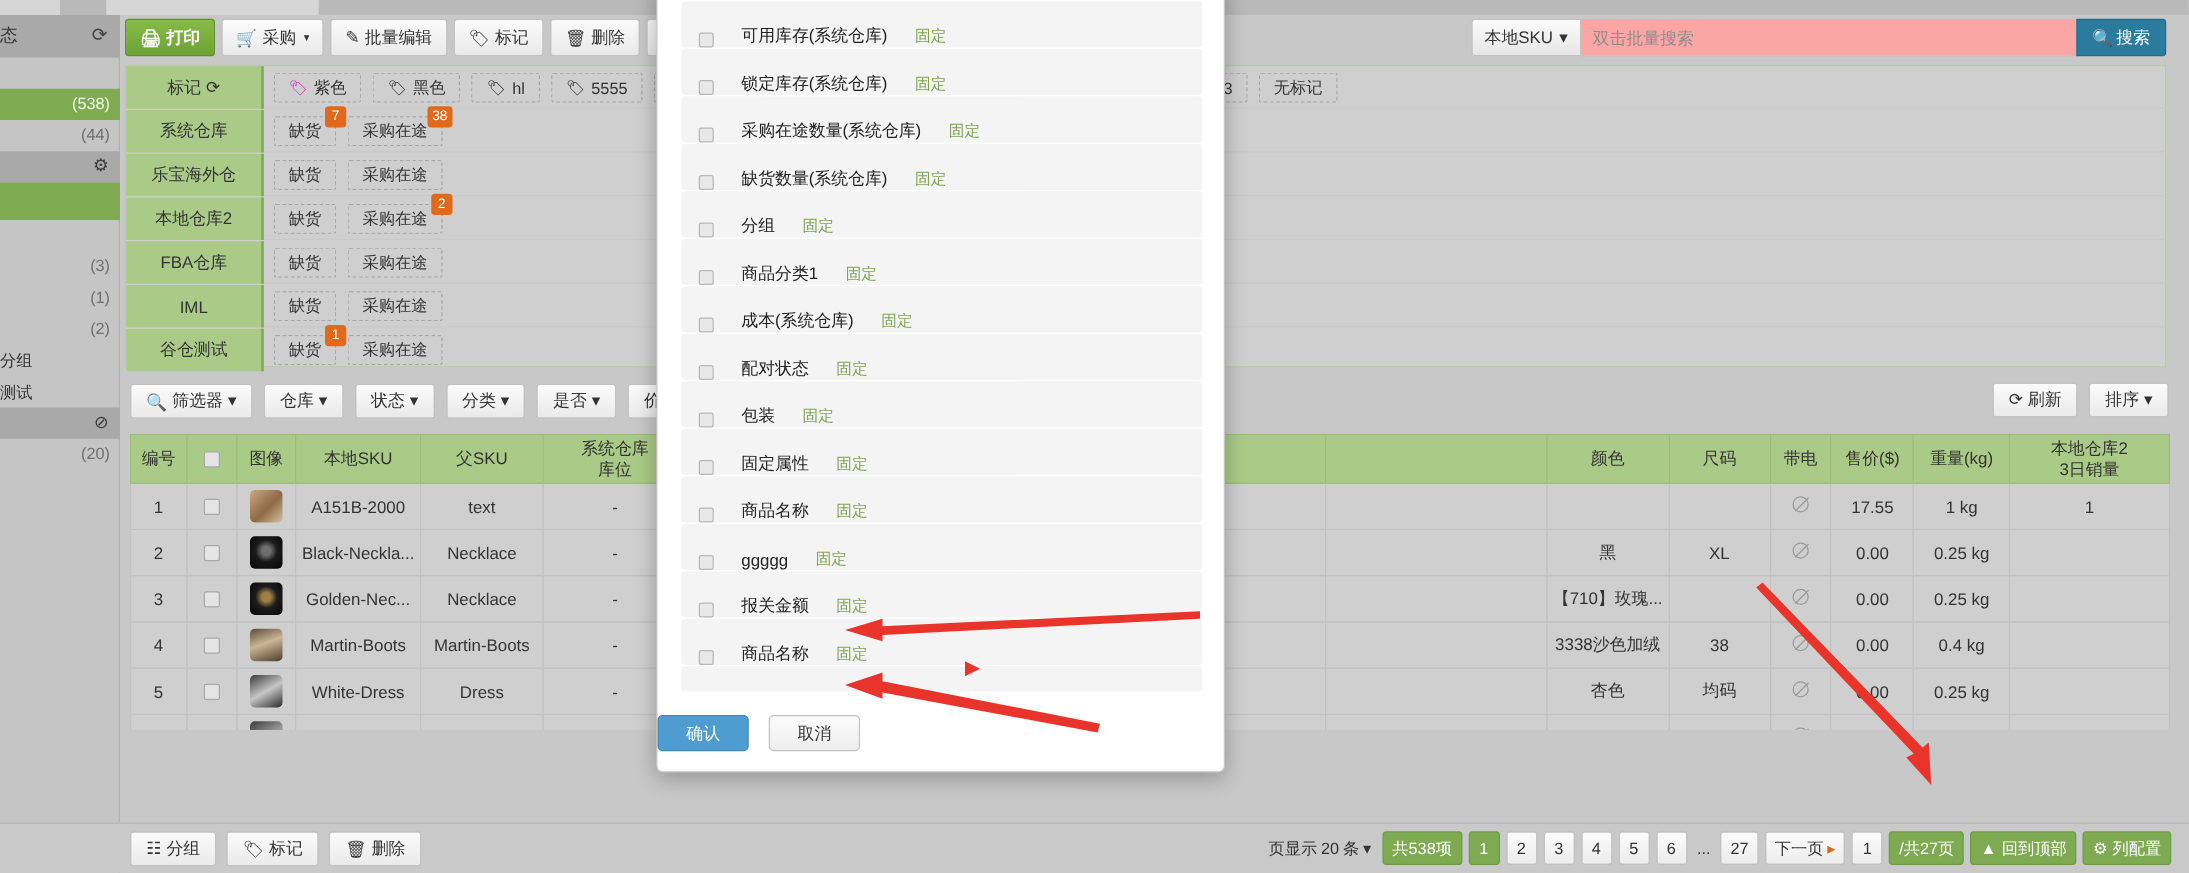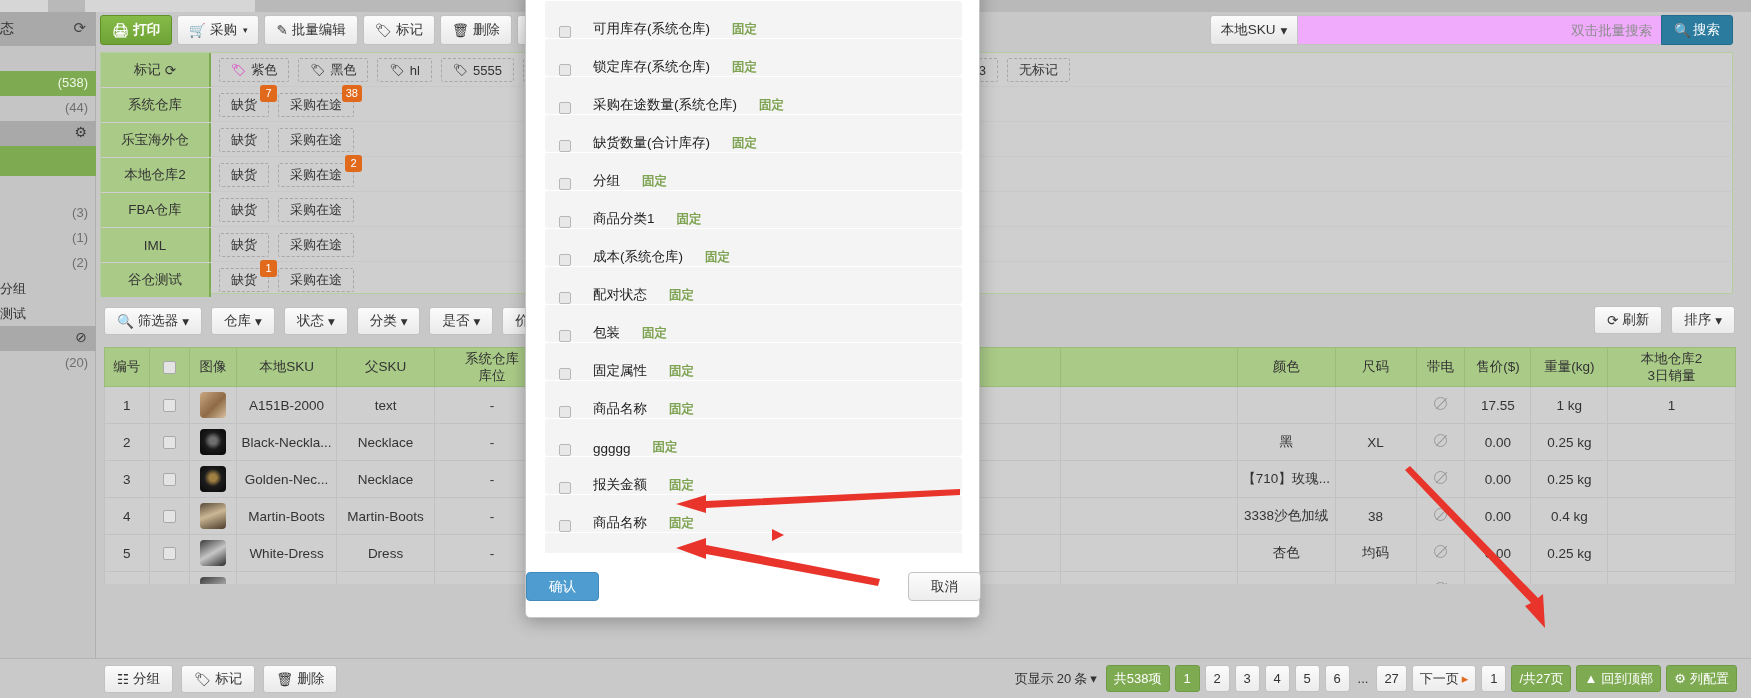--- a/index.html
+++ b/index.html
@@ -50,24 +50,23 @@
   .btn .caret { font-size:9px; margin-left:2px; }
 
   
   .searchwrap { position:absolute; right:18px; top:15px; display:flex; height:30px; }
   .sku-sel {
     display:flex; align-items:center; gap:5px; height:30px; padding:0 10px;
     border:1px solid #c2c2c2; border-right:none; border-radius:3px 0 0 3px;
     background:linear-gradient(#fbfbfb,#e6e6e6); font-size:13.5px; color:#333;
   }
   .sku-input {
-    width:364px; height:30px; border:1px solid #c2c2c2; border-right:none;
-    padding:0 9px; font-size:13.5px; color:#555; background:#f0abfc;
+    width:397px; height:30px; border:1px solid #c2c2c2; border-right:none;
+    padding:0 9px; font-size:13.5px; color:#555; background:#fca5a5;
     font-family:"Liberation Sans", sans-serif;
-    text-align:right;
   }
   .sku-input::placeholder { color:#8d8d8d; }
   .searchbtn {
     display:flex; align-items:center; gap:2px; height:30px; padding:0 12px;
     background:#2b7b9e; color:#fff; border:1px solid #246b8a; border-radius:0 3px 3px 0;
     font-size:13.5px; cursor:pointer;
   }
 
   
   .tagpanel { position:absolute; left:100px; top:52px; width:1633px; height:242px; border:1px solid #b5ceA0; background:#cfcfcf; }
@@ -140,22 +139,22 @@
     background:#fff; border:1px solid #c6c6c6; border-radius:5px;
     box-shadow:0 4px 18px rgba(0,0,0,0.28);
   }
   .modal-body { position:absolute; left:19px; top:16px; width:417px; height:552px; overflow:hidden; }
   .opt {
     height:37px; margin-bottom:1px; background:#f4f4f4; border-radius:3px;
     display:flex; align-items:flex-end; padding-left:14px; gap:22px; cursor:pointer;
   }
   .opt .ck { width:12px; height:12px; border:1px solid #b7b7b7; background:#e8e8e8; border-radius:2px; flex:none; }
   .opt .nm { font-size:13.5px; color:#222; }
-  .opt .fx { font-size:12.5px; color:#7ea352;font-weight:bold; }
-  .modal-footer { position:absolute; left:0; bottom:16px; width:455px; display:flex; justify-content:space-between; gap:16px; }
+  .opt .fx { font-size:12.5px; color:#7ea352; }
+  .modal-footer { position:absolute; left:0; bottom:16px; width:455px; display:flex; justify-content:flex-start; gap:16px; }
   .mbtn { height:29px; padding:0 22px; border-radius:4px; font-size:13.5px; cursor:pointer; border:1px solid #c2c2c2;
           background:linear-gradient(#fcfcfc,#ededed); color:#333; display:inline-flex; align-items:center; }
   .mbtn.primary { background:#4f9dd0; border-color:#4189bb; color:#fff; }
 
   
   svg.annot { position:absolute; left:0; top:0; width:1751px; height:698px; pointer-events:none; }
 </style>
 </head>
 <body>
 
@@ -639,21 +638,21 @@
         <span class="nm">锁定库存(系统仓库)</span>
         <span class="fx">固定</span>
       </div>
       <div class="opt">
         <span class="ck"></span>
         <span class="nm">采购在途数量(系统仓库)</span>
         <span class="fx">固定</span>
       </div>
       <div class="opt">
         <span class="ck"></span>
-        <span class="nm">缺货数量(合计库存)</span>
+        <span class="nm">缺货数量(系统仓库)</span>
         <span class="fx">固定</span>
       </div>
       <div class="opt">
         <span class="ck"></span>
         <span class="nm">分组</span>
         <span class="fx">固定</span>
       </div>
       <div class="opt">
         <span class="ck"></span>
         <span class="nm">商品分类1</span>

